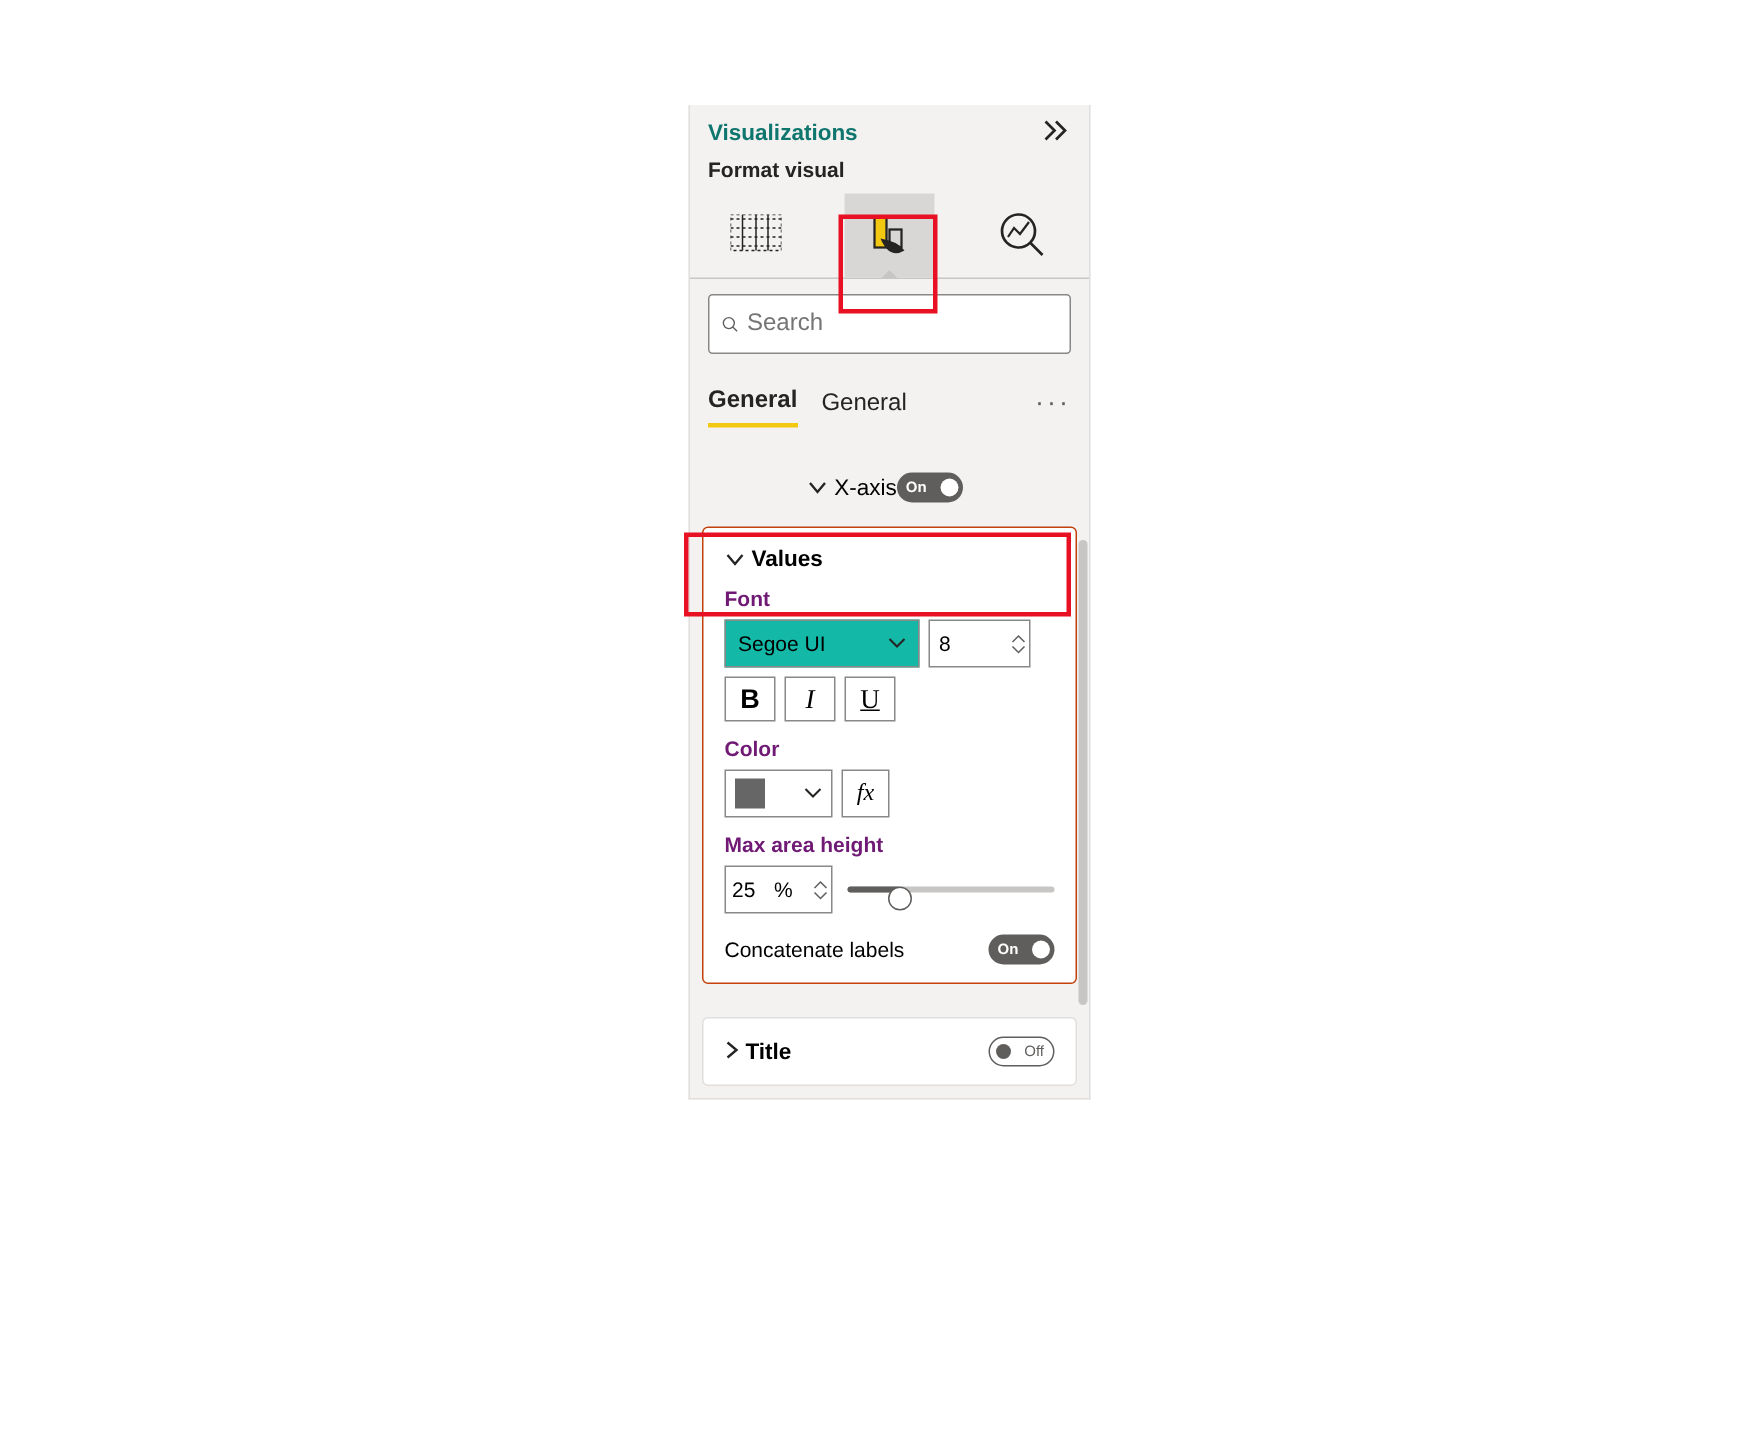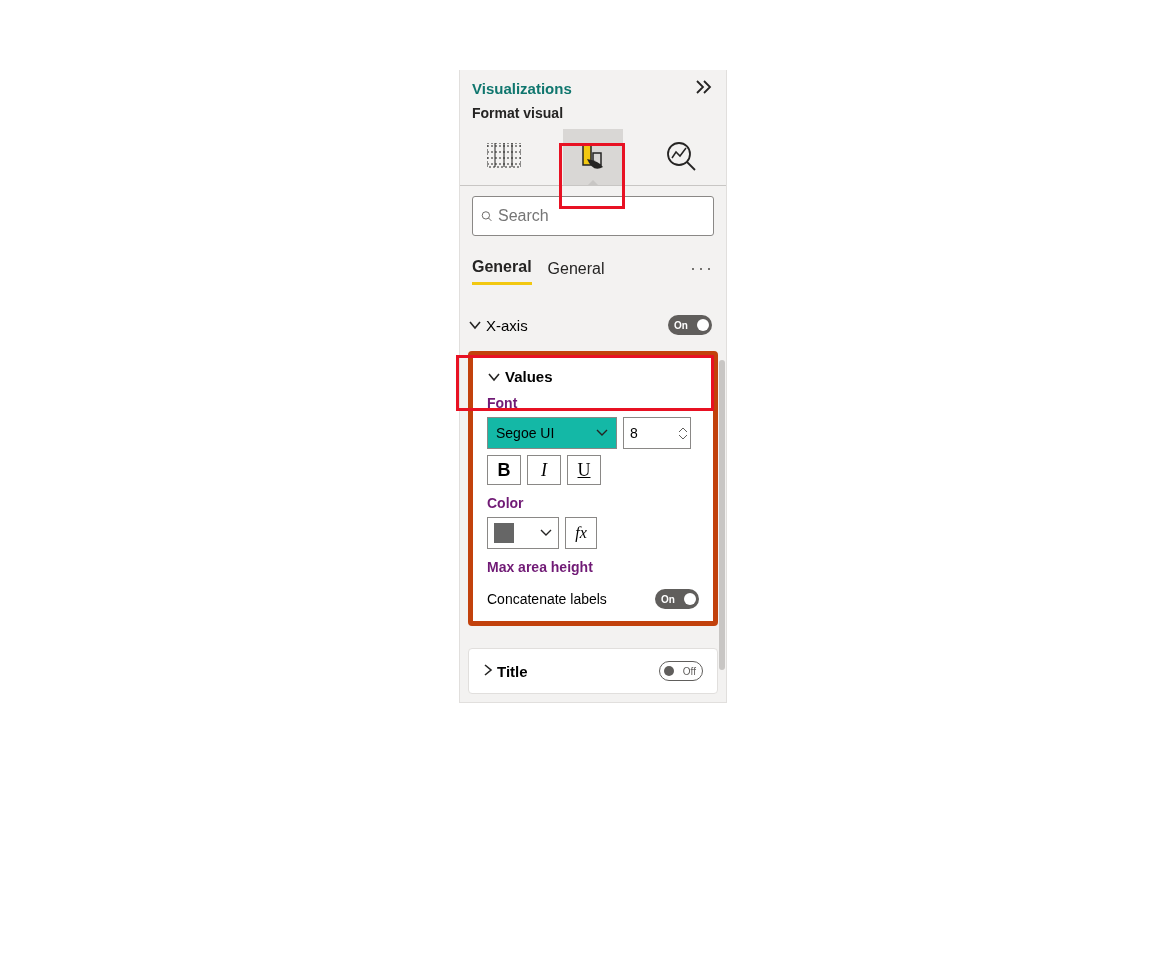--- a/index.html
+++ b/index.html
@@ -15,31 +15,31 @@
   .mode-btn .pointer { position: absolute; bottom: -1px; left: 50%; transform: translateX(-50%); width: 0; height: 0; border-left: 6px solid transparent; border-right: 6px solid transparent; border-bottom: 6px solid #c8c6c4; }
   .highlight-box-1 { position: absolute; border: 3px solid #e81123; top: 143px; left: 559px; width: 66px; height: 66px; z-index: 10; pointer-events: none; }
   .highlight-box-2 { position: absolute; border: 3px solid #e81123; top: 355px; left: 456px; width: 258px; height: 56px; z-index: 10; pointer-events: none; }
   .search-wrap { padding: 10px 12px; background: #f3f2f1; }
   .search-box { display: flex; align-items: center; background: #fff; border: 1px solid #8a8886; border-radius: 3px; height: 40px; padding: 0 8px; }
   .search-box input { border: none; outline: none; font-size: 16px; flex: 1; margin-left: 6px; color: #605e5c; }
   .tabs { display: flex; align-items: center; padding: 6px 12px 0 12px; gap: 16px; border-bottom: none; background: #f3f2f1; }
   .tab { font-size: 16px; padding: 6px 0; cursor: pointer; color: #252423; }
   .tab.active { font-weight: 600; border-bottom: 3px solid #f2c811; }
   .tab-more { margin-left: auto; font-size: 18px; letter-spacing: 2px; cursor: pointer; color: #605e5c; }
-  .section-header { display: flex; align-items: center; justify-content: space-between; padding: 16px 14px 16px 8px; background: #f3f2f1; }
+  .section-header { display: flex; align-items: center; justify-content: center; padding: 16px 14px 16px 8px; background: #f3f2f1; }
   .section-header-left { display: flex; align-items: center; gap: 4px; font-size: 15px; font-weight: 400; }
   .chev { font-size: 14px; }
   .toggle { border-radius: 10px; display: flex; align-items: center; cursor: pointer; padding: 0 3px; position: relative; }
   .toggle.on { width: 44px; height: 20px; background: #605e5c; justify-content: flex-end; }
   .toggle.on .knob { width: 12px; height: 12px; background: #fff; border-radius: 50%; }
   .toggle.on .lbl { color: #fff; font-size: 10px; font-weight: 600; position: absolute; left: 6px; }
   .toggle.off { width: 44px; height: 20px; background: #fff; border: 1px solid #605e5c; justify-content: flex-start; }
   .toggle.off .knob { width: 10px; height: 10px; background: #605e5c; border-radius: 50%; margin-left: 1px; }
   .toggle.off .lbl { color: #605e5c; font-size: 10px; position: absolute; right: 6px; }
-  .card { background: #fff; border: 5px solid #c2410c; border-radius: 4px; margin: 0 8px 22px 8px; padding: 12px 14px; position: relative; }
+  .card { background: #fff; border: 1px solid #c2410c; border-radius: 4px; margin: 0 8px 22px 8px; padding: 12px 14px; position: relative; }
   .card-header { display: flex; align-items: center; gap: 4px; font-size: 15px; font-weight: 600; margin-bottom: 10px; cursor: pointer; }
   .field-label { font-size: 14px; color: #701a75; margin-bottom: 6px; margin-top: 10px; font-weight: bold; }
   .field-label:first-of-type { margin-top: 0; }
   .row { display: flex; gap: 6px; align-items: center; }
   .select-box { border: 1px solid #8a8886; background: #14b8a6; height: 32px; display: flex; align-items: center; justify-content: space-between; padding: 0 8px; font-size: 14px; cursor: pointer; }
   .font-select { width: 130px; }
   .num-input { width: 68px; border: 1px solid #8a8886; height: 32px; display: flex; align-items: center; position: relative; }
   .num-input input { border: none; outline: none; width: 40px; padding: 0 6px; font-size: 14px; }
   .num-spin { position: absolute; right: 2px; display: flex; flex-direction: column; gap: 1px; }
   .num-spin svg { cursor: pointer; }
@@ -189,20 +189,40 @@
       <div class="color-select">
         <span class="color-swatch"></span>
         <svg width="12" height="8" viewBox="0 0 12 8">
             <path d="M1 1 L6 6 L11 1" stroke="#252423" stroke-width="1.4" fill="none"></path>
           </svg>
       </div>
       <div class="fx-btn">fx</div>
     </div>
 
     <div class="field-label">Max area height</div>
+    <div class="slider-row">
+      <div class="pct-input">
+        <input type="text" value="25" style="">
+        <span class="pct-sign">%</span>
+        <div class="num-spin">
+          <svg width="10" height="6" viewBox="0 0 10 6">
+              <path d="M1 5 L5 1 L9 5" stroke="#605e5c" stroke-width="1" fill="none"></path>
+            </svg>
+          <svg width="10" height="6" viewBox="0 0 10 6">
+              <path d="M1 1 L5 5 L9 1" stroke="#605e5c" stroke-width="1" fill="none"></path>
+            </svg>
+        </div>
+      </div>
+      <div class="slider">
+        <div class="slider-track">
+          <div class="slider-fill"></div>
+          <div class="slider-thumb"></div>
+        </div>
+      </div>
+    </div>
 
     <div class="concat-row">
       <span class="concat-label">Concatenate labels</span>
       <div class="toggle on">
         <span class="lbl">On</span>
         <span class="knob"></span>
       </div>
     </div>
   </div>
 

